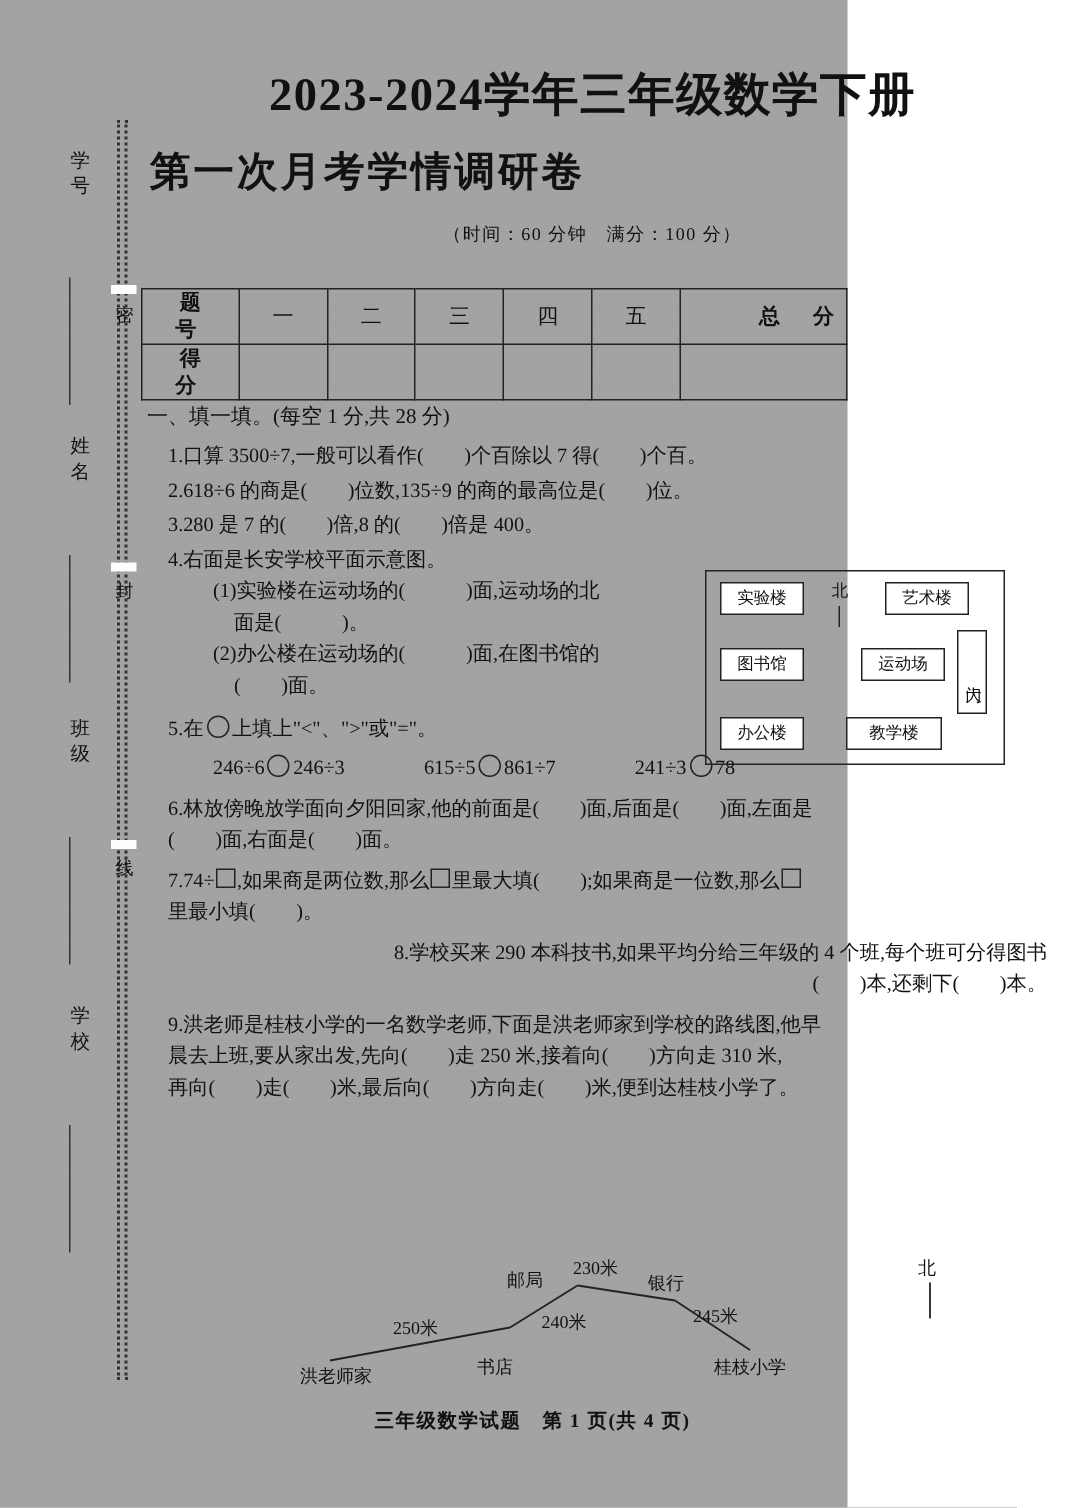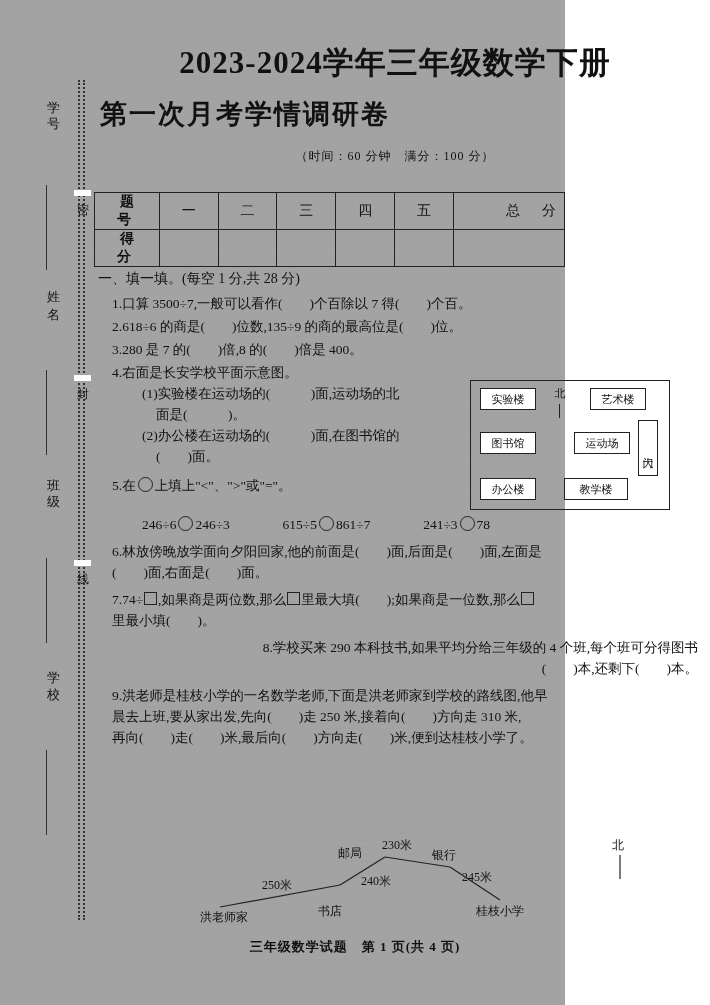--- a/index.html
+++ b/index.html
@@ -136,21 +136,21 @@
     vertical-align: middle;
     padding: 0;
   }
   .score-table td.lab {
     width: 72px;
     letter-spacing: 6px;
     text-indent: 6px;
     font-weight: bold;
   }
   .score-table td.cel { width: 78px; }
-  .score-table td.tot { width: 78px; letter-spacing: 4px; text-indent: 4px; font-weight: normal; padding-left: 44px;}
+  .score-table td.tot { width: 78px; letter-spacing: 4px; text-indent: 4px; font-weight: bold; padding-left: 44px;}
 
   
   .content {
     position: absolute;
     left: 98px;
     top: 268px;
     width: 600px;
     font-size: 13.5px;
     line-height: 21px;
   }
@@ -181,21 +181,21 @@
   .osq {
     display: inline-block;
     width: 11px;
     height: 11px;
     border: 1px solid #222;
     vertical-align: -1px;
     margin: 0 1px;
   }
   .cmp-row {
     padding-left: 44px;
-    margin: 18px 0 2px 0;
+    margin: 5px 0 2px 0;
     font-size: 13.5px;
   }
   .cmp-row span.gap { display:inline-block; width: 46px; }
 
   
   .map {
     position: absolute;
     left: 470px;
     top: 380px;
     width: 200px;

